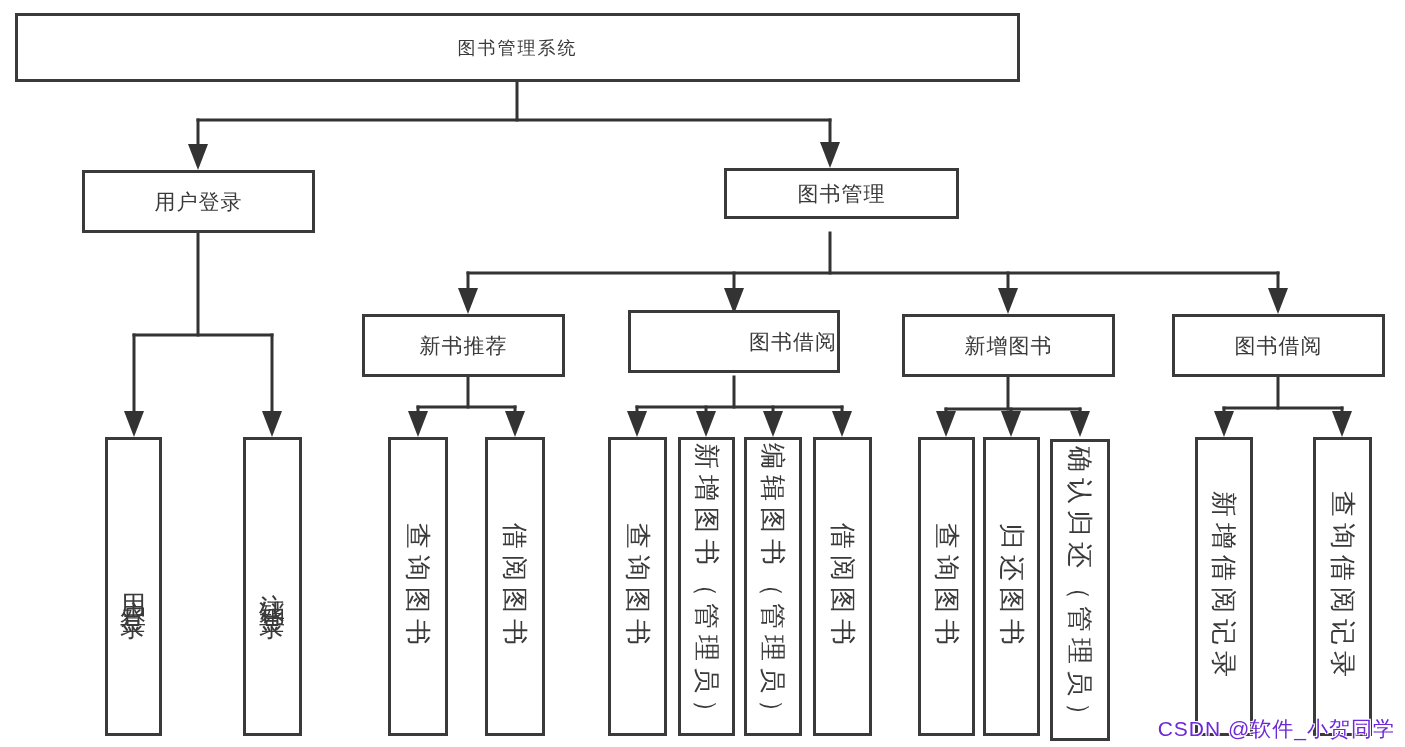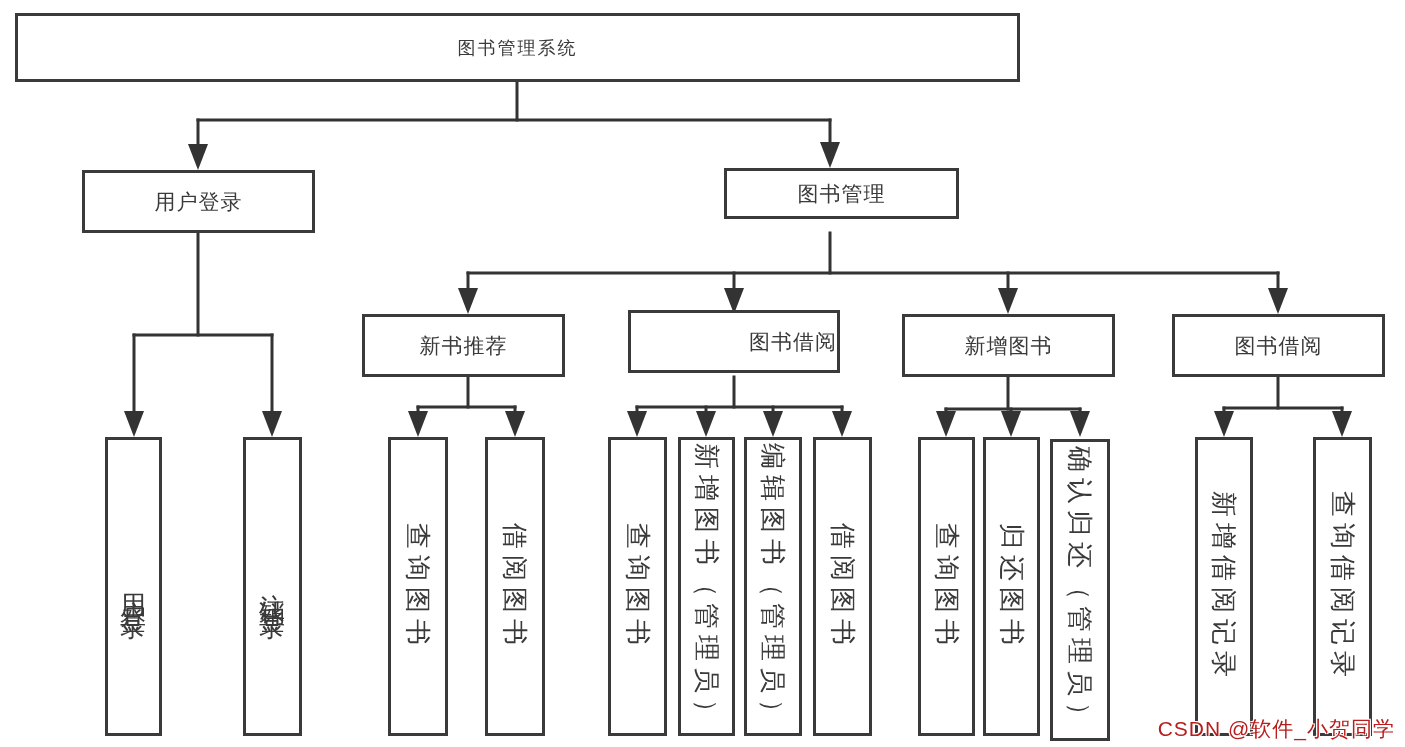--- a/index.html
+++ b/index.html
@@ -11,21 +11,21 @@
   .node{
     position:absolute;background:#ffffff;border:3px solid #3a3a3a;box-sizing:border-box;
     display:flex;align-items:center;justify-content:center;text-align:center;
   }
   .root-node{font-size:18px;letter-spacing:2px;}
   .hnode{font-size:21px;letter-spacing:1px;}
   .leaf{font-size:26px;}
   .leaf .up{writing-mode:vertical-rl;text-orientation:upright;letter-spacing:7px;line-height:1;}
   .leaf .rot{transform:rotate(90deg);white-space:nowrap;letter-spacing:6px;line-height:1;}
   .watermark{
-    position:absolute;right:10px;bottom:4px;font-size:21px;color:#b91c1c;letter-spacing:1px;
+    position:absolute;right:10px;bottom:4px;font-size:21px;color:#6d28d9;letter-spacing:1px;
     text-shadow:1px 1px 0 #ffffff,-1px -1px 0 #ffffff,1px -1px 0 #ffffff,-1px 1px 0 #ffffff;
     z-index:5;
   }
 </style>
 </head>
 <body>
 
 <div class="canvas">
 
   <svg class="connectors" viewBox="0 0 1405 747" xmlns="http://www.w3.org/2000/svg">

